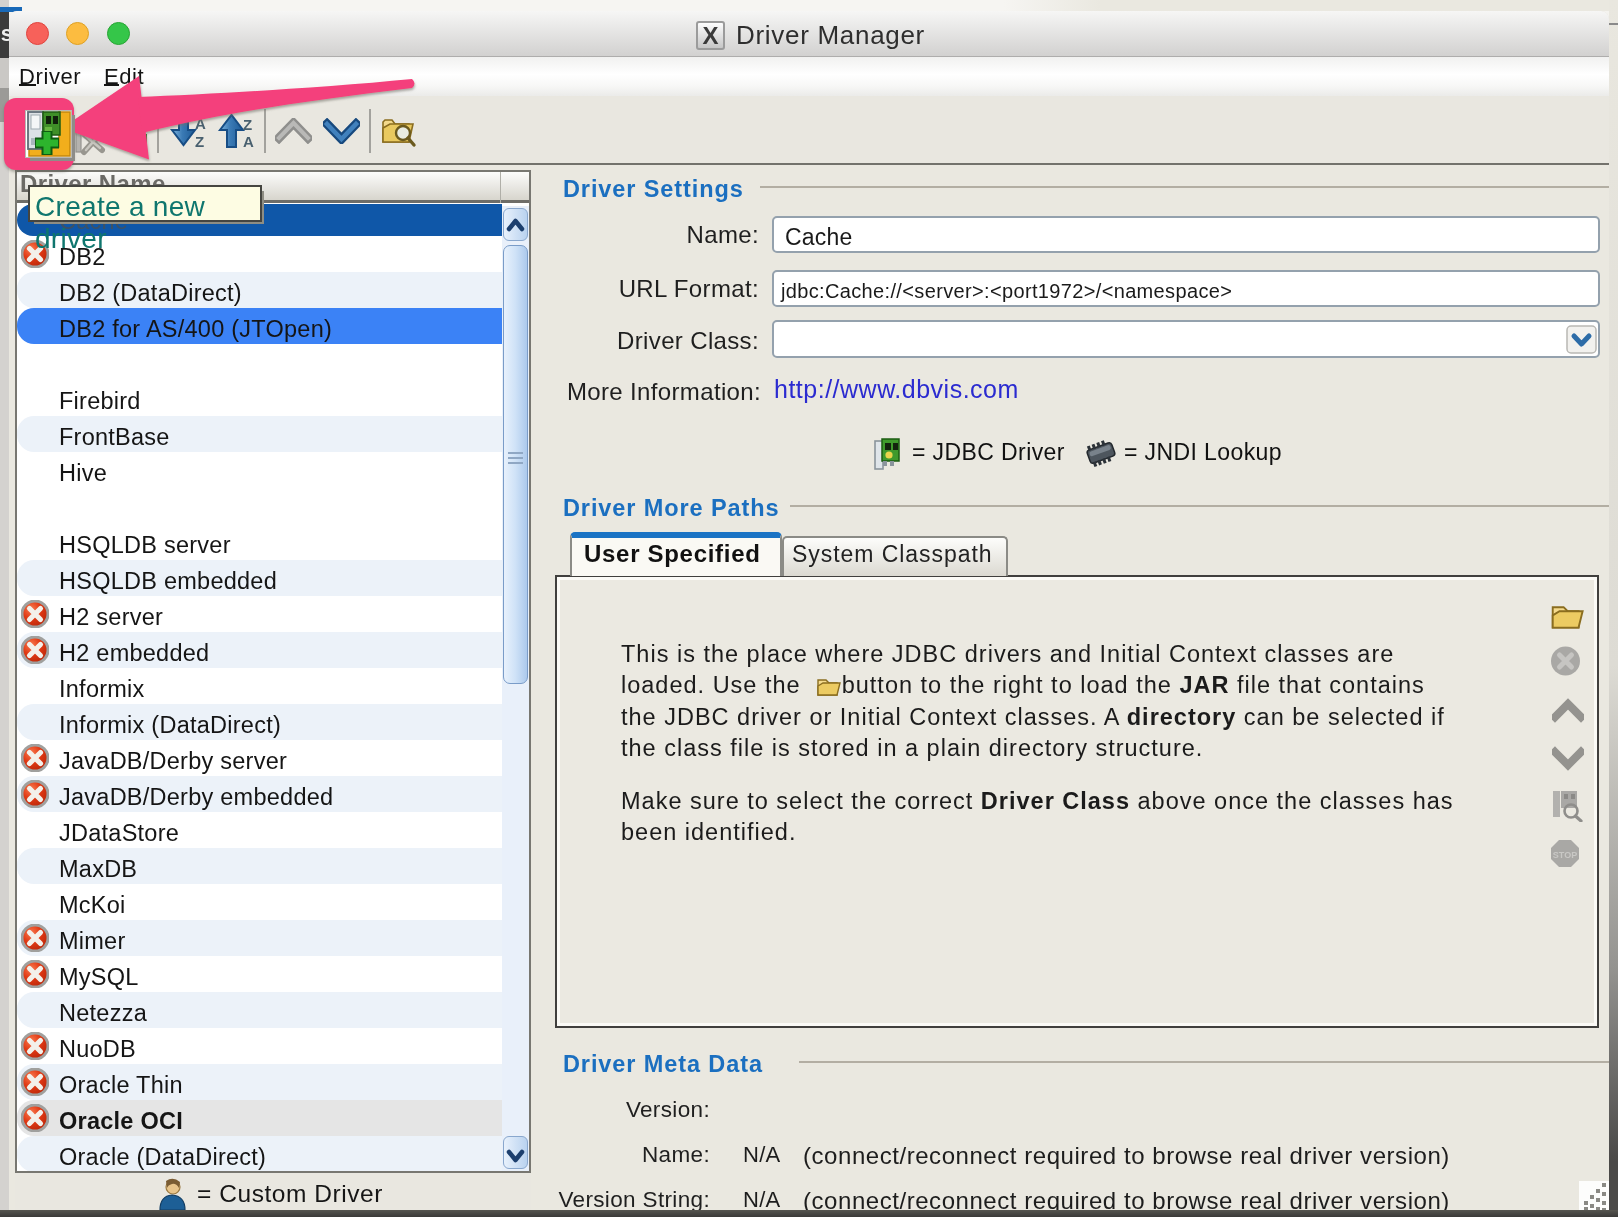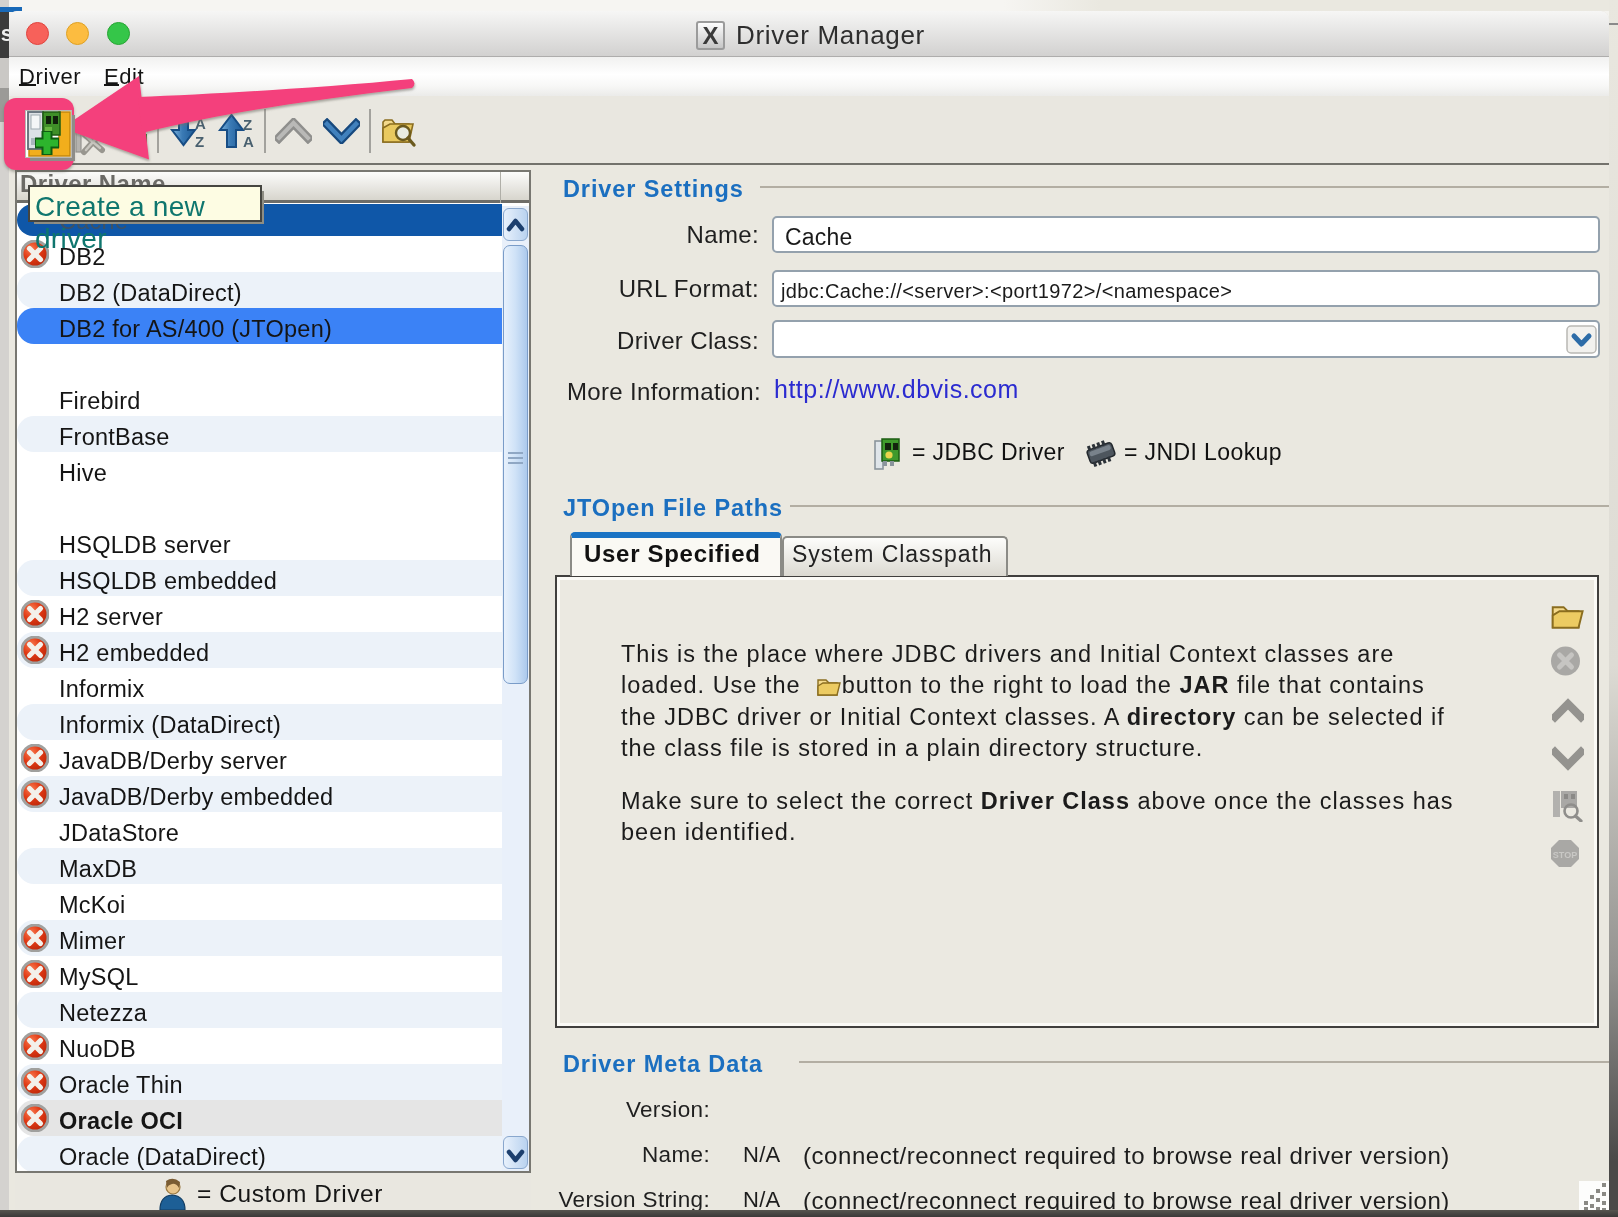--- a/index.html
+++ b/index.html
@@ -448,21 +448,21 @@
 <rect x="16" y="4" width="3" height="5" fill="#2c3238"></rect>
         <rect x="21" y="4" width="3" height="5" fill="#2c3238"></rect>
 <rect x="6" y="21" width="3" height="5" fill="#2c3238"></rect>
         <rect x="11" y="21" width="3" height="5" fill="#2c3238"></rect>
 <rect x="16" y="21" width="3" height="5" fill="#2c3238"></rect>
         <rect x="21" y="21" width="3" height="5" fill="#2c3238"></rect>
 </g>
 </svg>
 <div class="abs" style="left:1115px;top:428px;font-size:23px;color:#111;letter-spacing:0.4px;">= JNDI Lookup</div>
 
-<div class="abs sectitle" style="left:554px;top:484px;">JTOpen File Paths</div>
+<div class="abs sectitle" style="left:554px;top:484px;">Driver More Paths</div>
 <div class="abs secline" style="left:781px;top:494px;width:824px;"></div>
 
 <div class="abs" id="pathbox"></div>
 <div class="abs" id="tabActive">
       <div class="txt">User Specified</div>
     </div>
 <div class="abs" id="tabInactive">
       <div class="txt">System Classpath</div>
     </div>
 

